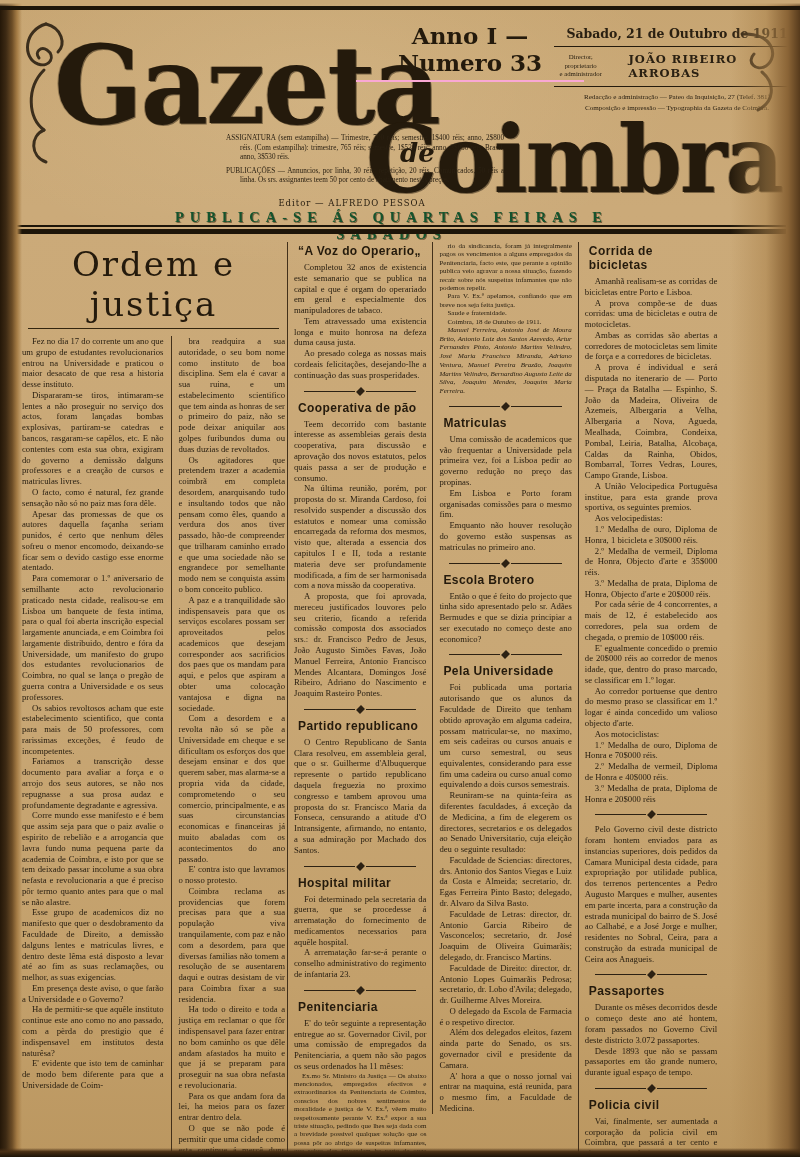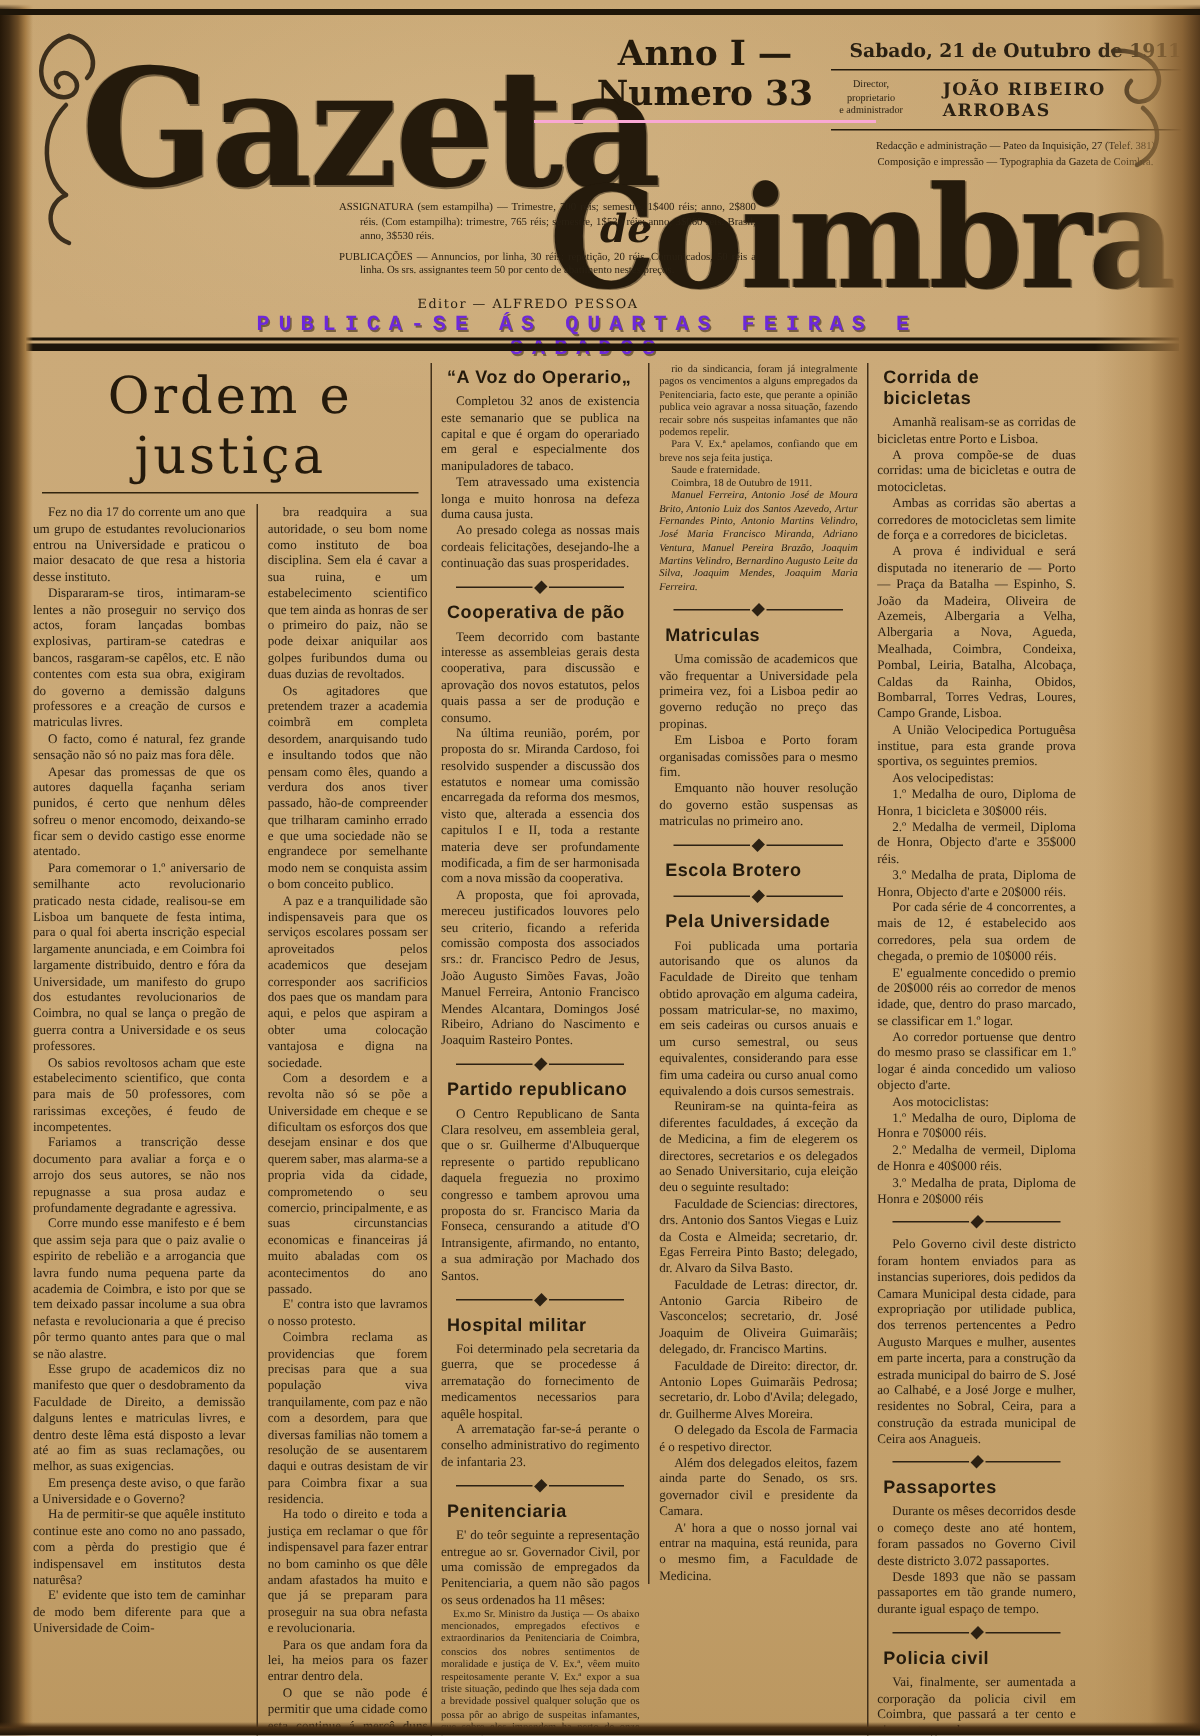--- a/index.html
+++ b/index.html
@@ -42,21 +42,21 @@
   .dir-row{display:flex;align-items:center;justify-content:center;gap:21px;
     border-bottom:1px solid #241a0c;padding:5px 0 6px;}
   .dir-label{font-size:6.8px;white-space:pre-line;text-align:center;line-height:1.25;}
   .dir-name{font-family:"DejaVu Serif",serif;font-weight:bold;font-size:11.5px;letter-spacing:1px;}
   .head-lines{padding-top:5px;font-size:7.1px;text-align:center;line-height:1.5;}
 
   .assig{position:absolute;left:212px;top:124px;width:278px;font-size:7.2px;line-height:1.32;text-align:justify;}
   .assig p{margin:0 0 4px 0;padding-left:14px;text-indent:-14px;}
   .editor-line{position:absolute;left:218px;top:188px;width:240px;text-align:center;font-size:8.5px;letter-spacing:1px;font-family:"DejaVu Serif",serif;}
   .banner{position:absolute;left:105px;top:199px;width:545px;text-align:center;
-    font-family:Liberation Mono, monospace;font-weight:bold;font-size:14.5px;letter-spacing:6px;color:#6d28d9;
+    font-family:Liberation Serif, serif;font-weight:bold;font-size:14.5px;letter-spacing:6px;color:#14532d;
     text-shadow:1px 1px 0 rgba(60,44,20,.6);}
   .thick-rule{position:absolute;left:0;right:4px;top:206px;border-top:2px solid #1d1509;border-bottom:5px solid #1d1509;height:2px;}
   .masthead .thick-rule{top:auto;bottom:-12px;}
 
   
   .page-body{display:flex;align-items:flex-start;margin-top:16px;height:922px;overflow:hidden;
     padding:4px 58px 0 6px;}
   .lead{flex:0 0 37.5%;}
   .lead h1{font-family:"DejaVu Serif",serif;font-weight:normal;font-size:34px;letter-spacing:2px;
     text-align:center;margin:2px 0 4px;color:#241a0c;}
@@ -236,20 +236,21 @@
             <p>Em Lisboa e Porto foram organisadas comissões para o mesmo fim.</p>
             <p>Emquanto não houver resolução do governo estão suspensas as matriculas no primeiro ano.</p>
           </div>
       </div>
       <div class="orn">
           <i></i>
         </div>
       <div class="section">
         <h3 class="sec">Escola Brotero</h3>
         <div>
+            <p>Então o que é feito do projecto que tinha sido apresentado pelo sr. Adães Bermudes e que se dizia principiar a ser executado no começo deste ano economico?</p>
           </div>
       </div>
       <div class="orn">
           <i></i>
         </div>
       <div class="section">
         <h3 class="sec">Pela Universidade</h3>
         <div>
             <p>Foi publicada uma portaria autorisando que os alunos da Faculdade de Direito que tenham obtido aprovação em alguma cadeira, possam matricular-se, no maximo, em seis cadeiras ou cursos anuais e um curso semestral, ou seus equivalentes, considerando para esse fim uma cadeira ou curso anual como equivalendo a dois cursos semestrais.</p>
             <p>Reuniram-se na quinta-feira as diferentes faculdades, á exceção da de Medicina, a fim de elegerem os directores, secretarios e os delegados ao Senado Universitario, cuja eleição deu o seguinte resultado:</p>

